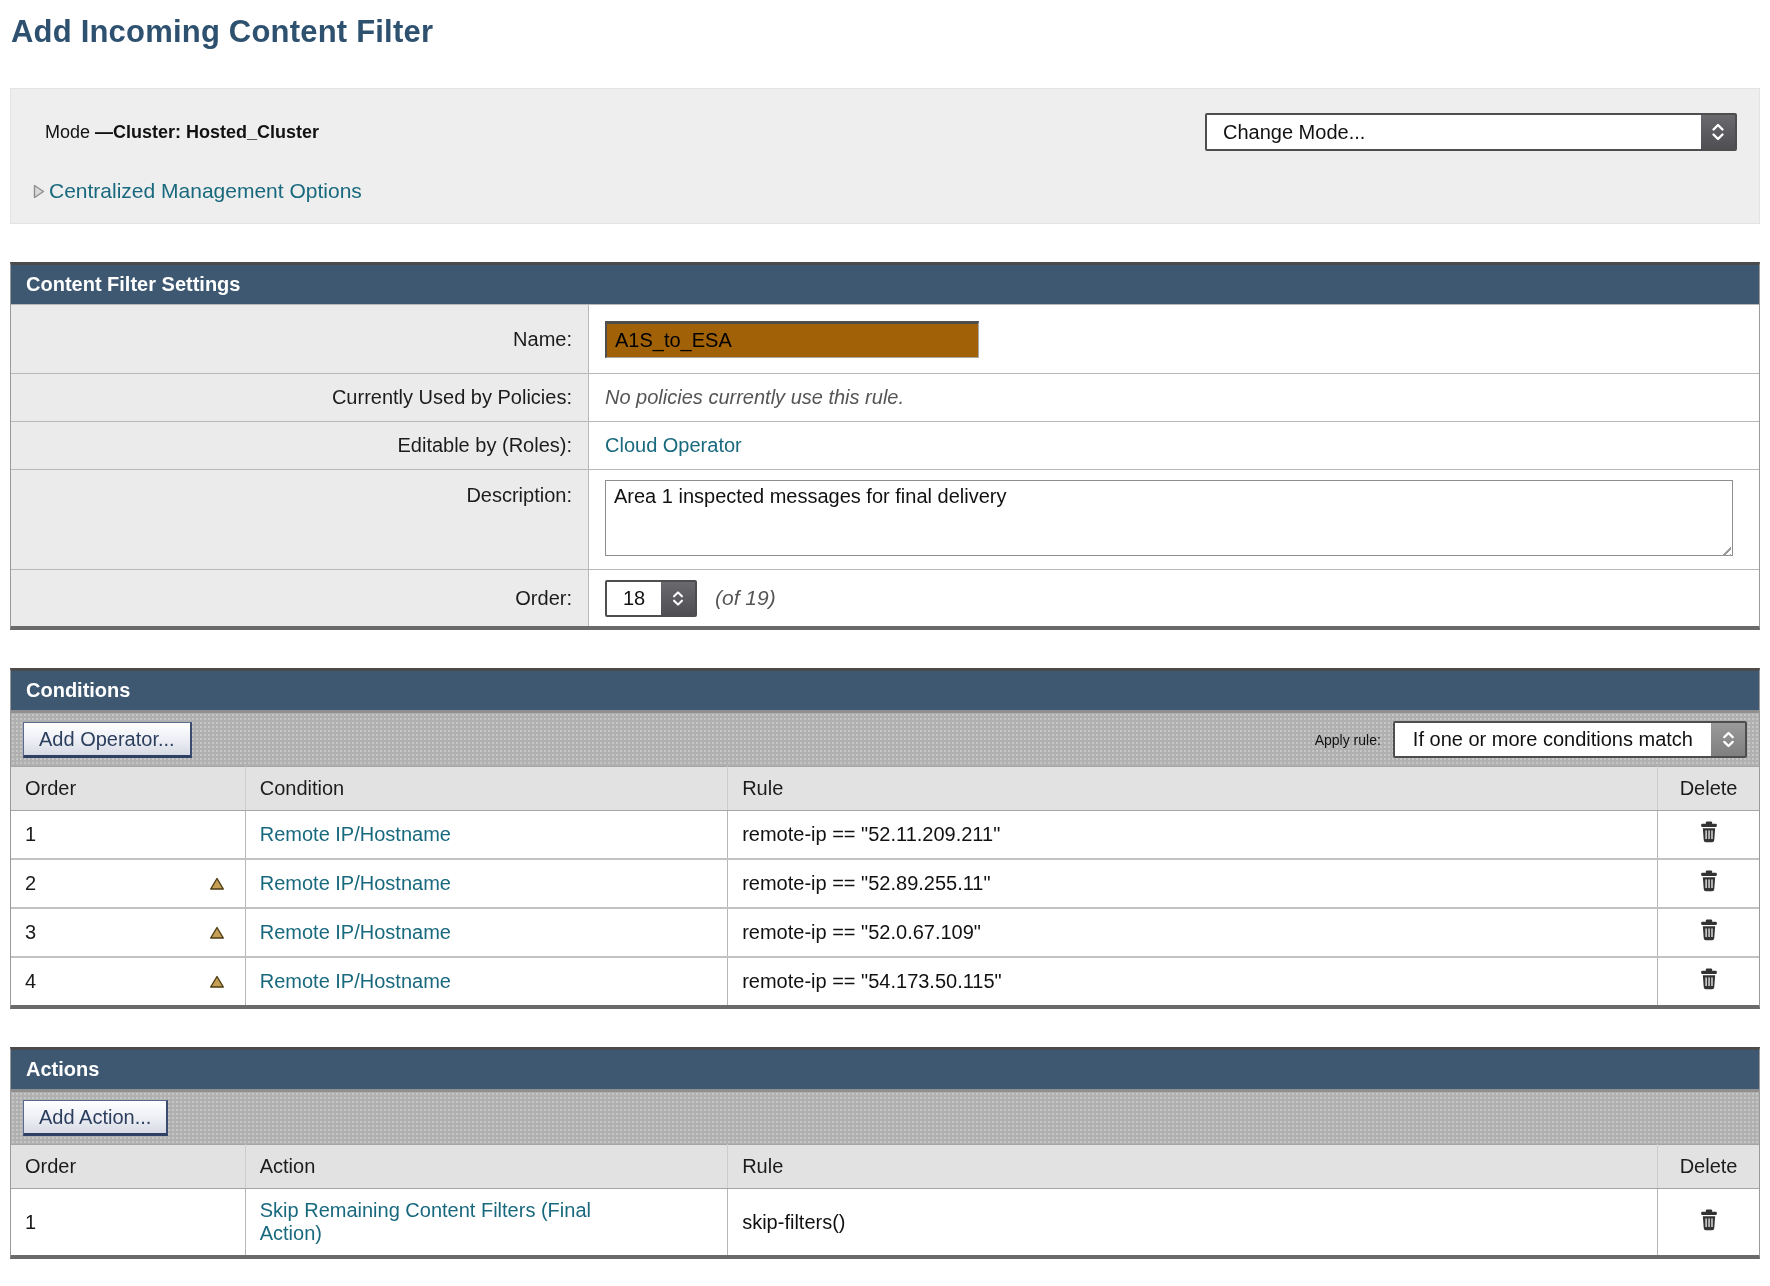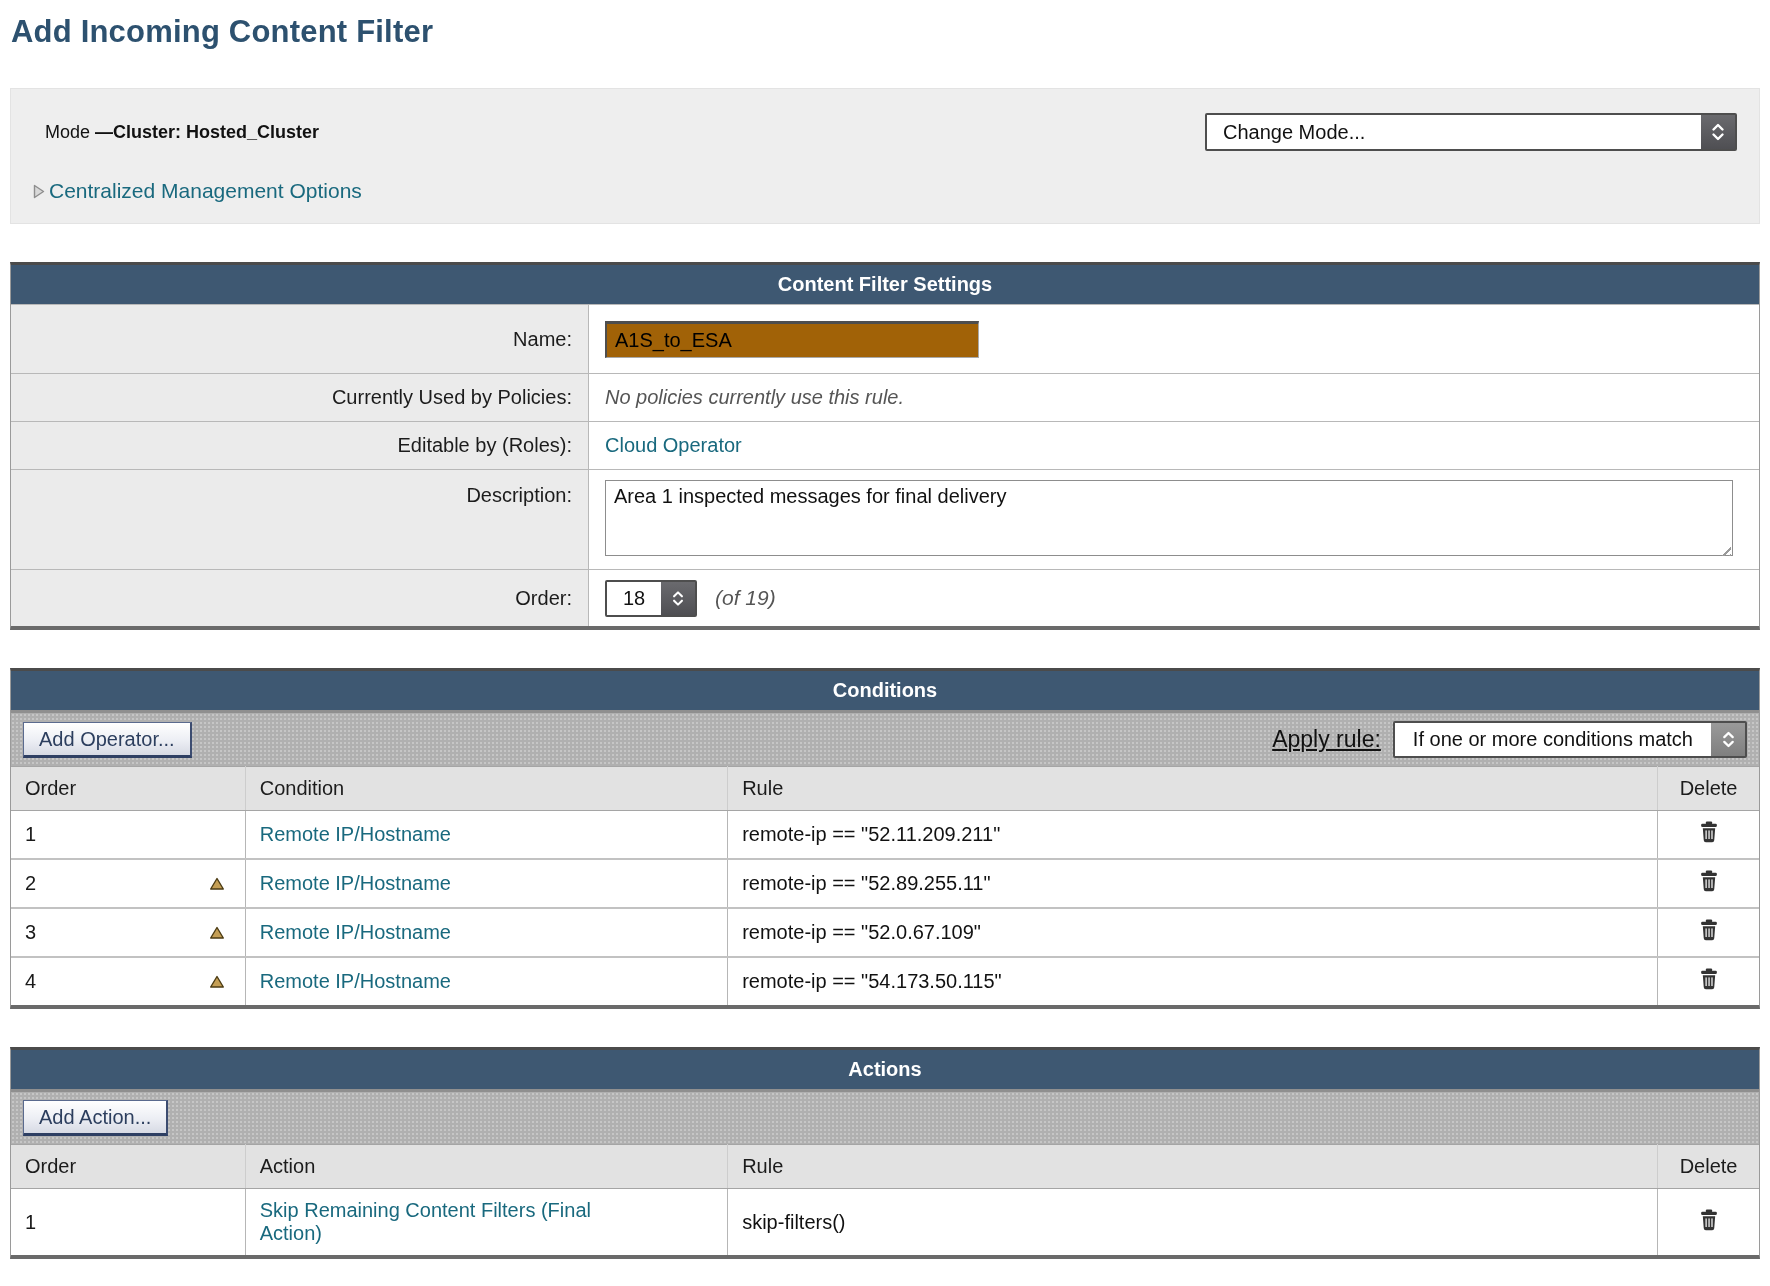--- a/index.html
+++ b/index.html
@@ -28,21 +28,21 @@
   .sel .sel-cap.light { background:linear-gradient(180deg,#9a9a9a,#7f7f7f); }
   .sel-change-mode { width:532px; height:38px; }
   .sel-change-mode .sel-text { flex:1; }
   .sel-apply { height:37px; }
   .sel-apply .sel-text { padding:0 18px; }
   .sel-order { height:37px; }
   .sel-order .sel-text { width:54px; justify-content:center; padding:0; }
 
   
   .section { margin-top:38px; border:1px solid #9a9a9a; border-top:3px solid #4b4b4b; border-bottom:4px solid #6a6a6a; }
-  .section-header { background:#3e5872; color:#ffffff; font-size:20px; font-weight:bold; padding:8px 15px;text-align:center; }
+  .section-header { background:#3e5872; color:#ffffff; font-size:20px; font-weight:bold; padding:8px 15px; }
 
   
   .settings-row { display:grid; grid-template-columns:578px 1fr; border-top:1px solid #b8b8b8; }
   .settings-row:first-of-type { border-top:none; }
   .settings-label { background:#ebebeb; border-right:1px solid #b8b8b8; text-align:right;
                     font-size:20px; color:#1c1c1c; padding:12px 16px; display:flex; align-items:center; justify-content:flex-end; }
   .settings-value { background:#ffffff; padding:8px 16px; display:flex; align-items:center; font-size:20px; }
   .row-name .settings-label, .row-name .settings-value { min-height:68px; }
   .row-policies .settings-label,.row-policies .settings-value { min-height:45px; }
   .row-editable .settings-label,.row-editable .settings-value { min-height:46px; }
@@ -66,21 +66,21 @@
   
   .toolbar { background:#b0b0b0;
              background-image:radial-gradient(circle, rgba(255,255,255,.28) 1px, transparent 1.3px);
              background-size:4px 4px; border-top:3px solid #8f8f8f;
              padding:8px 12px; display:flex; align-items:center; justify-content:space-between; }
   .btn-3d { display:inline-block; font-size:20px; color:#2c3e5e; cursor:pointer;
             background:linear-gradient(180deg,#ffffff 0%,#eceef4 55%,#d7dae4 100%);
             border:1px solid #5a6a8e; border-right:2px solid #3c4c70; border-bottom:3px solid #2e3f63;
             padding:5px 15px 4px 15px; }
   .apply-rule { display:flex; align-items:center; gap:12px; }
-  .apply-rule-label { font-size:23px; color:#111;text-decoration:underline; }
+  .apply-rule-label { font-size:14px; color:#111; }
 
   
   table.grid { width:100%; border-collapse:collapse; table-layout:fixed; background:#ffffff; }
   table.grid col.c-order { width:13.4%; } table.grid col.c-cond { width:27.6%; }
   table.grid col.c-rule { width:53.2%; } table.grid col.c-del { width:5.8%; }
   table.grid th { background:#e2e2e2; font-weight:normal; text-align:left; font-size:20px; color:#1c1c1c;
                   padding:10px 14px; border-right:1px solid #cdcdcd; border-bottom:1px solid #a5a5a5; border-top:1px solid #a5a5a5;}
   table.grid th:last-child { border-right:none; text-align:center; }
   table.grid td { padding:10px 14px; font-size:20px; border-right:1px solid #b6b6b6; border-top:2px solid #c2c2c2; background:#fff; }
   table.grid tr:first-child td { border-top:none; }

